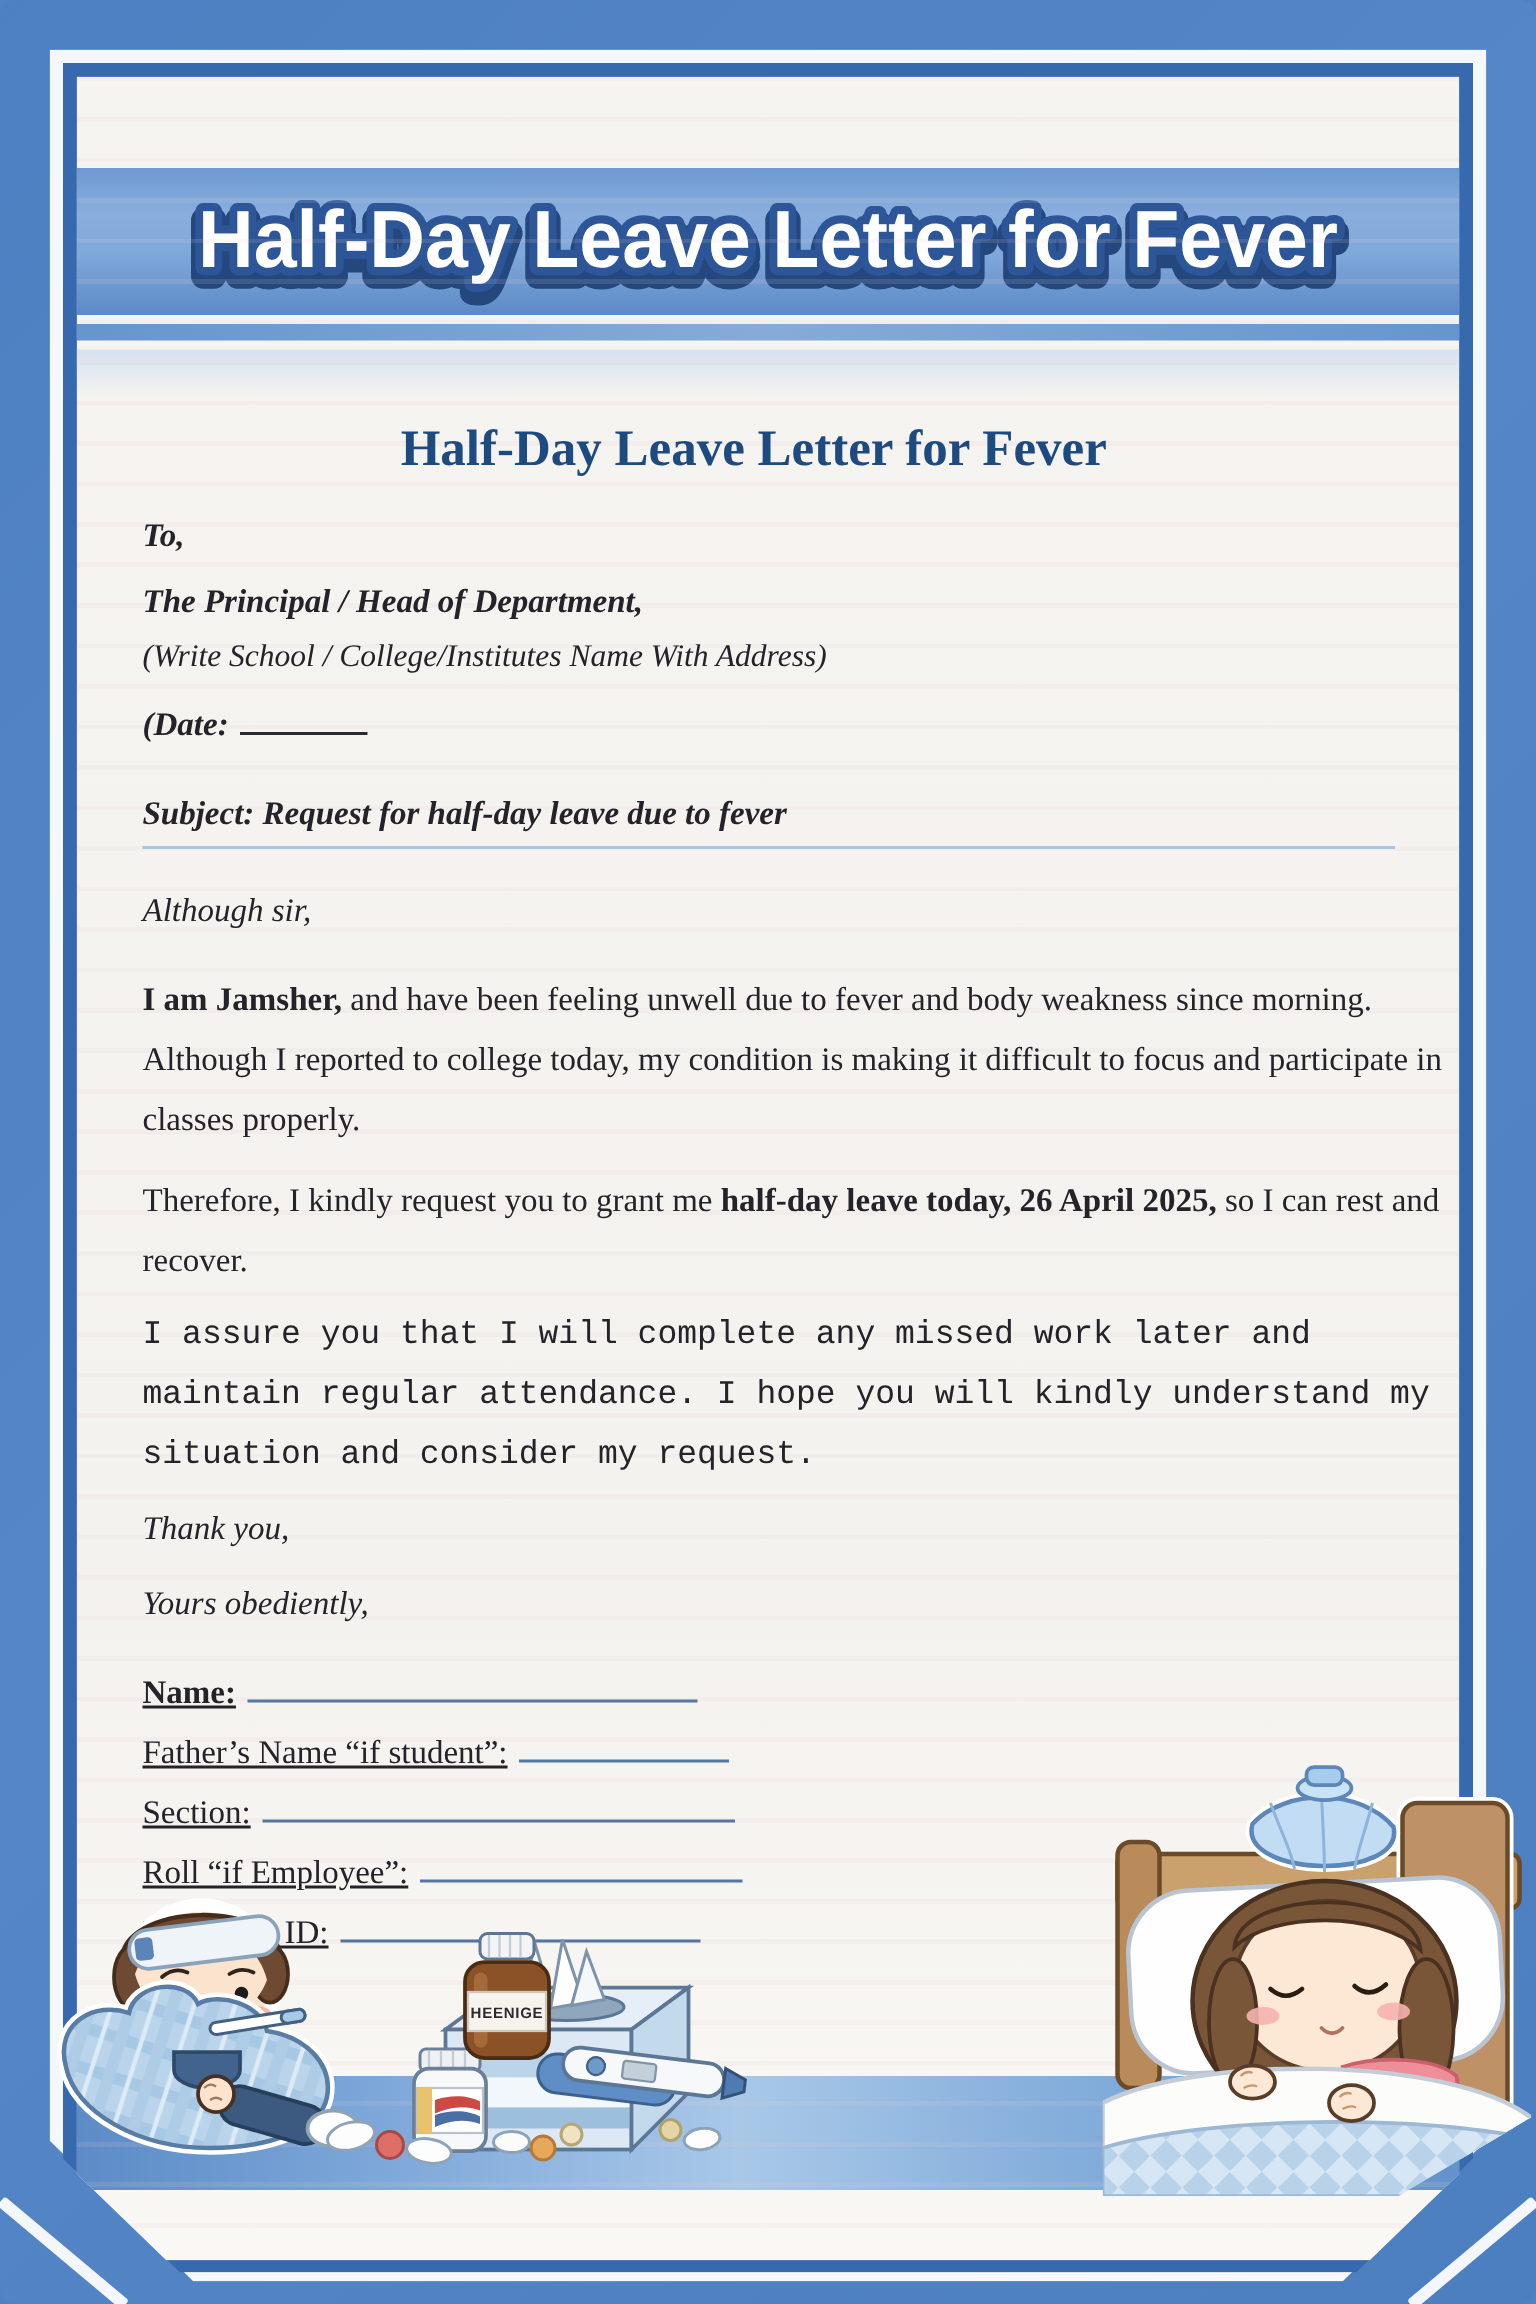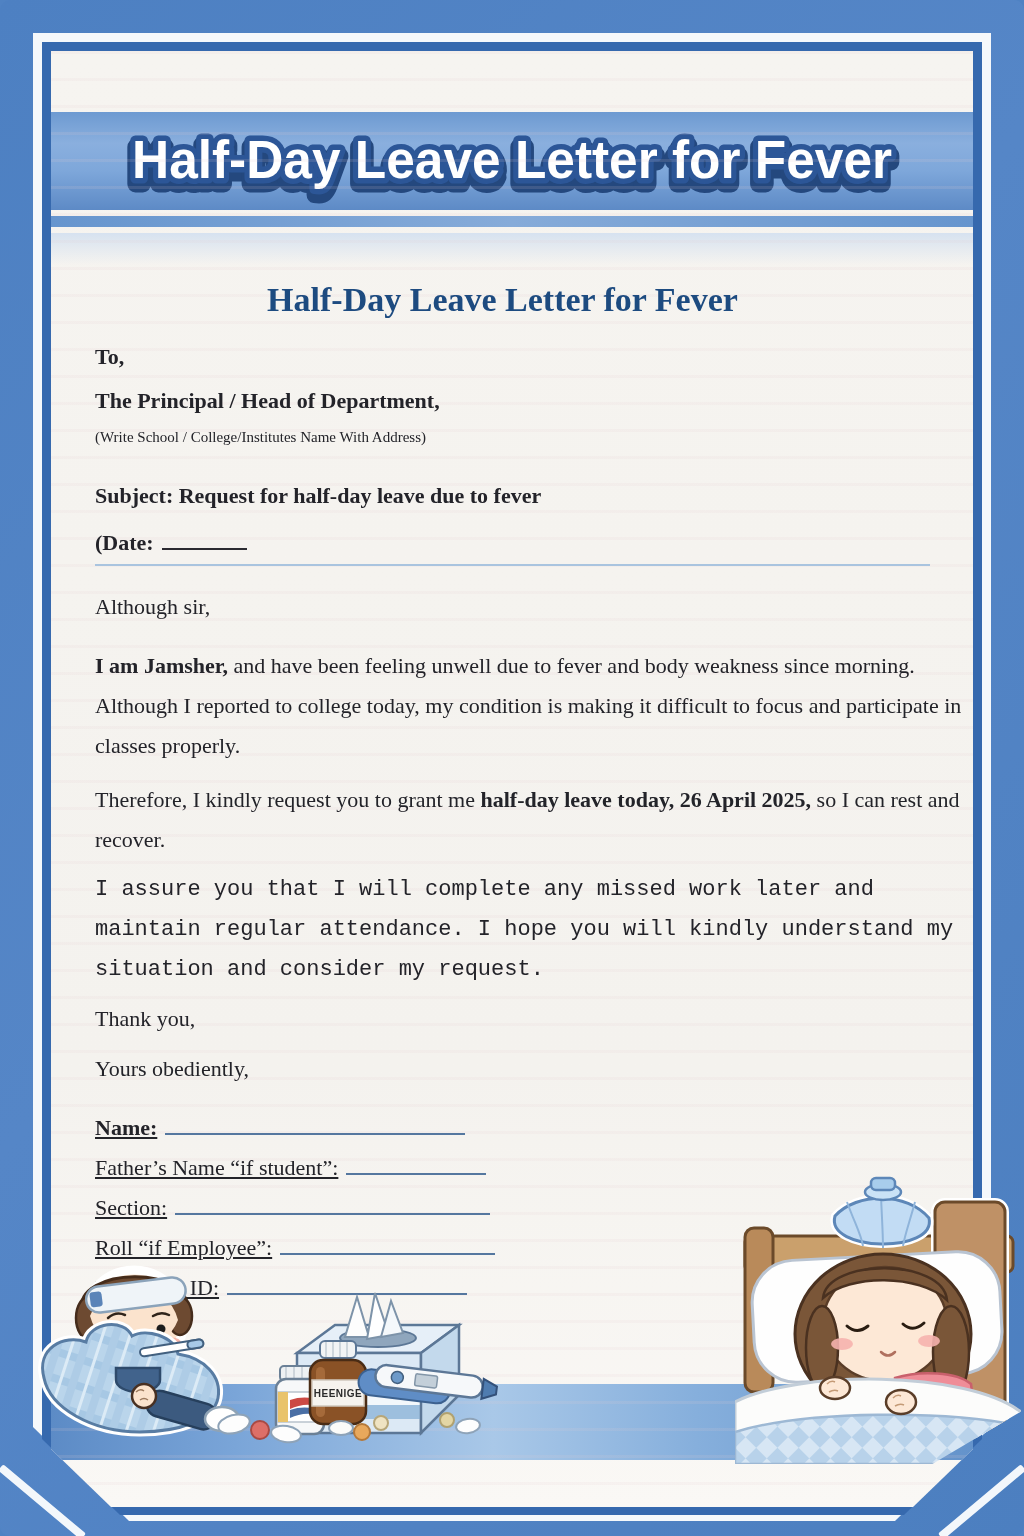--- a/index.html
+++ b/index.html
@@ -28,25 +28,25 @@
     background:linear-gradient(90deg,#6695ce 0%,#86abd9 50%,#6695ce 100%);}
   .stripe-fade{position:absolute;left:0;right:0;top:182px;height:32px;
     background:linear-gradient(180deg,#d6e2f0 0%,rgba(246,244,240,0) 100%);}
   
   .floor{position:absolute;left:0;right:0;bottom:47px;height:76px;
     background:linear-gradient(90deg,#5c8bc6 0%,#7aa5d8 20%,#a9c8e8 48%,#86afdc 70%,#6493cb 100%);}
   
   .letter{position:absolute;left:95px;width:885px;top:278px;z-index:2;color:#232329;font-size:22px;}
   .ltr-title{font-size:34px;line-height:44px;font-weight:bold;color:#1d4b80;
     text-align:center;padding-right:70px;}
-  .row{line-height:34px;}
+  .row{line-height:34px;font-style:italic;}
   .bold{font-weight:bold;}
   .mt-to{margin-top:18px;}
   .mt-recipient{margin-top:10px;}
-  .note{margin-top:2px;font-size:15px;}
+  .note{margin-top:2px;font-size:21px;}
   .mt-date{margin-top:12px;}
   .subject{margin-top:24px;line-height:36px;font-weight:bold;}
   .subject-rule{margin-top:4px;width:835px;border-top:2px solid #a9c4df;}
   .mt-salutation{margin-top:24px;}
   .para{margin:14px 0 0;line-height:40px;}
   .p1{margin-top:22px;}
   .p3{margin-top:10px;font-family:Liberation Mono, monospace;}
   .mt-thanks{margin-top:12px;}
   .mt-closing{margin-top:16px;}
   .form{margin-top:22px;}
@@ -59,21 +59,21 @@
   .w-section{width:315px;}
   .w-roll{width:215px;}
   .w-emp{width:240px;}
   
   .illus{position:absolute;z-index:3;}
   .girl-wrap{left:735px;top:1172px;width:286px;height:292px;
     clip-path:polygon(0 0,100% 0,100% 82%,69% 100%,0 100%);}
   .boy-wrap{left:28px;top:1256px;width:212px;height:182px;}
   .tissue-wrap{left:283px;top:1291px;width:182px;height:146px;}
   .jar-wrap{left:274px;top:1364px;width:52px;height:72px;}
-  .bottle-wrap{left:306px;top:1340px;width:64px;height:88px;}
+  .bottle-wrap{left:306px;top:1288px;width:64px;height:88px;}
   .thermo-wrap{left:356px;top:1362px;width:142px;height:58px;}
   .pills-wrap{left:210px;top:1404px;width:280px;height:40px;}
   .illus svg{display:block;width:100%;height:100%;}
 </style>
 </head>
 <body>
 
 <div class="stage">
 
   <div class="outer-bg"></div>
@@ -93,22 +93,22 @@
     <div class="stripe-fade"></div>
     <div class="floor"></div>
     <div class="paper-texture"></div>
   </div>
 
   <div class="letter">
     <div class="ltr-title">Half-Day Leave Letter for Fever</div>
     <div class="row bold mt-to">To,</div>
     <div class="row bold mt-recipient">The Principal / Head of Department,</div>
     <div class="row note">(Write School / College/Institutes Name With Address)</div>
+    <div class="row mt-date"><span class="bold">(Date:</span><span class="uline ink w-date"></span></div>
     <div class="row subject">Subject: Request for half-day leave due to fever</div>
-    <div class="row mt-date"><span class="bold">(Date:</span><span class="uline ink w-date"></span></div>
     <div class="subject-rule"></div>
     <div class="row mt-salutation">Although sir,</div>
     <p class="para p1"><b>I am Jamsher,</b><span> and have been feeling unwell due to fever and body weakness since morning. Although I reported to college today, my condition is making it difficult to focus and participate in classes properly.</span></p>
     <p class="para"><span>Therefore, I kindly request you to grant me </span><b>half-day leave today, 26 April 2025,</b><span> so I can rest and recover.</span></p>
     <p class="para p3">I assure you that I will complete any missed work later and maintain regular attendance. I hope you will kindly understand my situation and consider my request.</p>
     <div class="row mt-thanks">Thank you,</div>
     <div class="row mt-closing">Yours obediently,</div>
     <div class="form">
       <div class="frow"><span class="bold">Name:</span><span class="uline w-name"></span></div>
       <div class="frow"><span>Father’s Name “if student”:</span><span class="uline w-father"></span></div>

